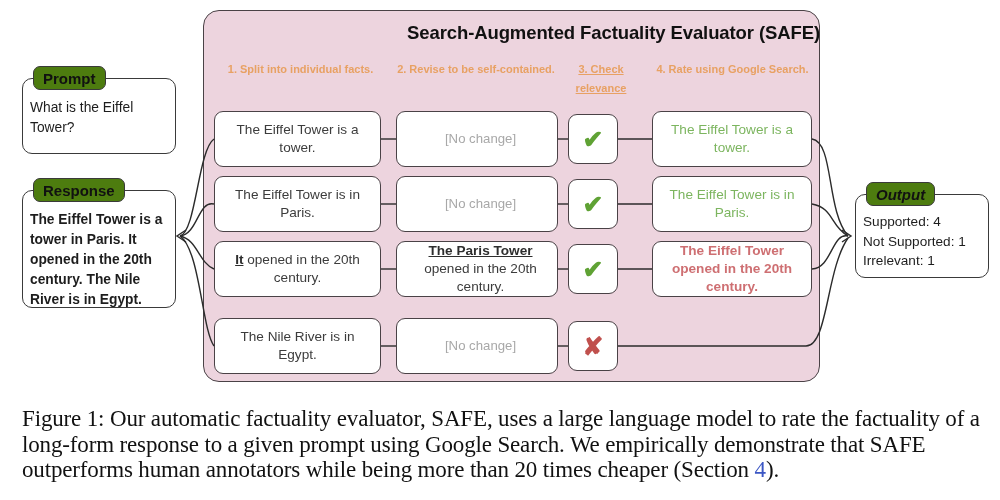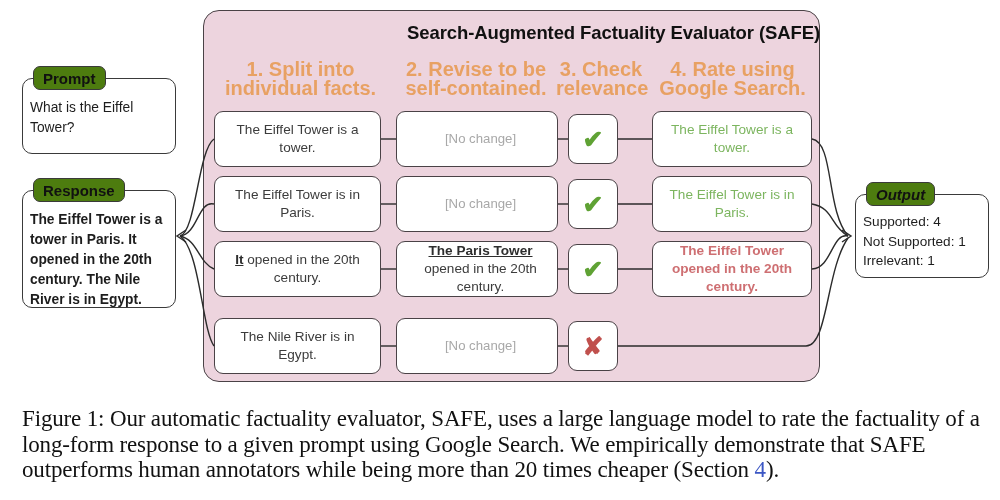--- a/index.html
+++ b/index.html
@@ -55,29 +55,29 @@
     font-size: 18.5px;
     font-weight: bold;
     color: #111111;
     letter-spacing: -0.1px;
     z-index: 3;
   }
 
   .step-header {
     position: absolute;
     color: #E8A163;
-    font-size: 20px;
+    font-size: 11px;
     font-weight: bold;
     text-align: center;
     line-height: 19px;
     z-index: 3;
   }
   #step-1 { left: 213px; top: 60px; width: 175px; }
   #step-2 { left: 392px; top: 60px; width: 168px; }
-  #step-3 { left: 556px; top: 60px; width: 90px; }
+  #step-3 { left: 556px; top: 60px; width: 90px; text-decoration: underline; }
   #step-4 { left: 650px; top: 60px; width: 165px; }
 
   
   .cell {
     position: absolute;
     background: #ffffff;
     border: 1.5px solid #4a4246;
     border-radius: 9px;
     box-sizing: border-box;
     display: flex;

